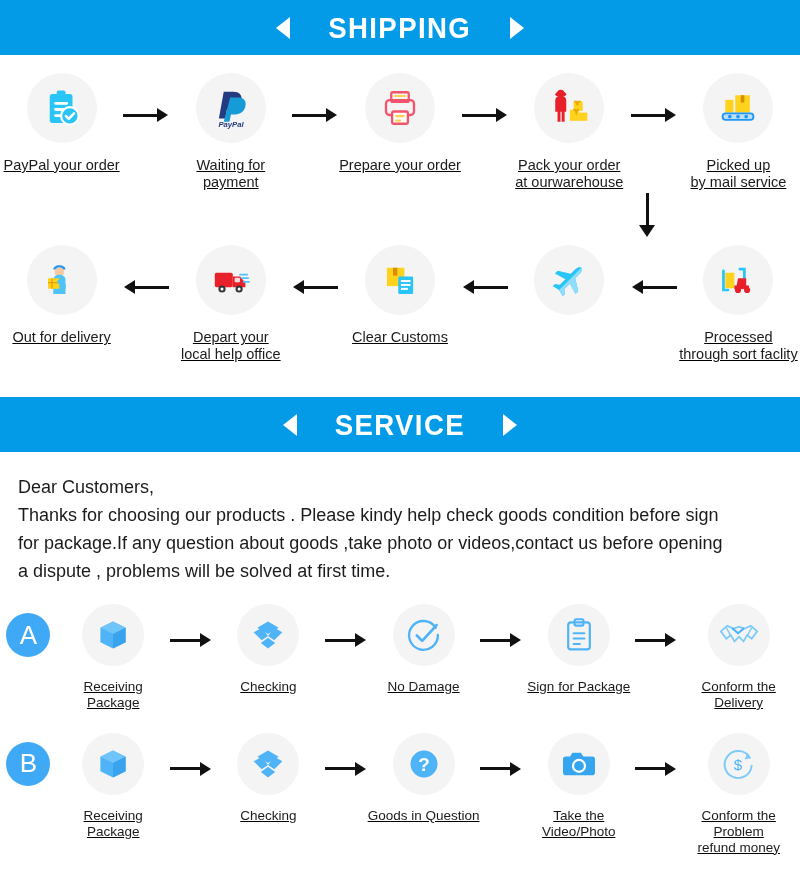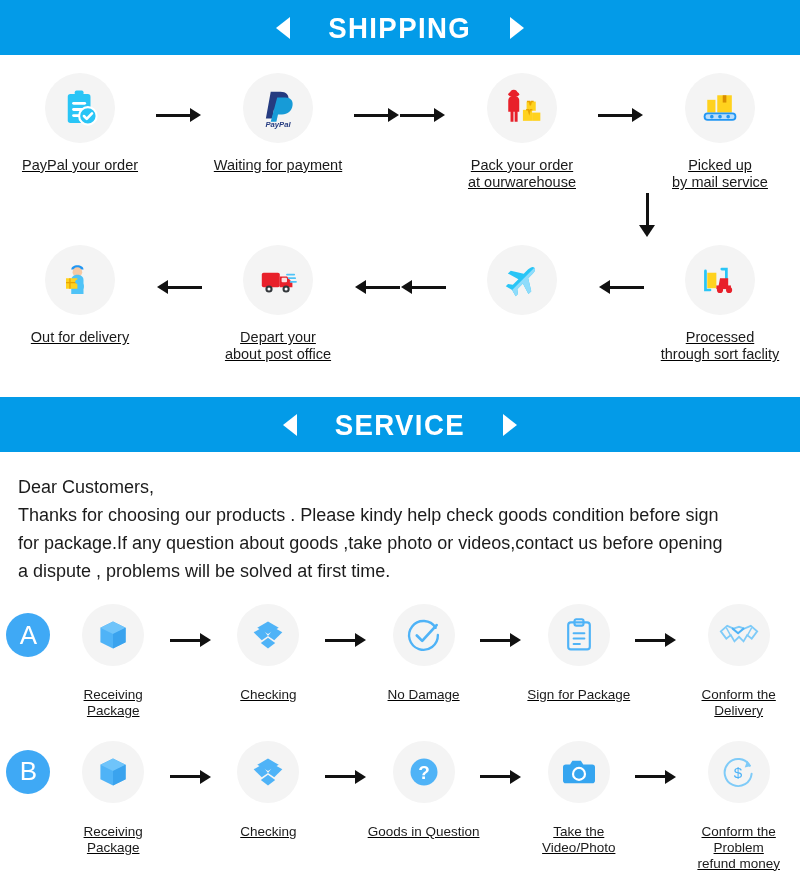--- a/index.html
+++ b/index.html
@@ -111,21 +111,21 @@
     flex: none;
   }
   .svc-note {
     padding: 22px 30px 0 18px;
     font-size: 18px;
     line-height: 1.55;
     color: #1b1b1b;
     white-space: pre-line;
   }
   .svc-row { gap: 0; margin-top: 10px; }
-  .svc-step { width: 120px; gap: 8px; }
+  .svc-step { width: 120px; }
   .svc-bubble { width: 62px; height: 62px; }
   .svc-label { font-size: 13.5px; margin-top: 13px; }
   .svc-arrow { width: 42px; margin-top: 29px; }
   .svc-arrow .shaft { width: 30px; }
   .letter-wrap { width: 60px; display: flex; justify-content: center; margin-top: 9px; }
   svg { display: block; }
 </style>
 </head>
 <body>
 
@@ -170,20 +170,33 @@
           </svg>
         </div>
         <div class="step-label ship-label">Waiting for payment</div>
       </div>
 
       <div class="arrow-h arrow-right ship-arrow">
         <span class="shaft"></span>
           <span class="head"></span>
       </div>
 
+      <div class="step ship-step">
+        <div class="bubble ship-bubble">
+          <svg width="42" height="42" viewBox="0 0 48 48">
+            <rect x="14" y="6" width="20" height="11" rx="2" fill="none" stroke="#F2556B" stroke-width="2.6"></rect>
+            <rect x="8" y="15" width="32" height="17" rx="4" fill="none" stroke="#F2556B" stroke-width="2.6"></rect>
+            <rect x="15" y="28" width="18" height="14" rx="2" fill="#fff" stroke="#F2556B" stroke-width="2.6"></rect>
+            <rect x="18.5" y="32" width="11" height="2.6" rx="1.3" fill="#FFD24D"></rect>
+            <rect x="18.5" y="37" width="7" height="2.6" rx="1.3" fill="#FFD24D"></rect>
+            <rect x="17" y="9" width="14" height="2.4" rx="1.2" fill="#FFD24D"></rect>
+          </svg>
+        </div>
+        <div class="step-label ship-label">Prepare your order</div>
+      </div>
 
       <div class="arrow-h arrow-right ship-arrow">
         <span class="shaft"></span>
           <span class="head"></span>
       </div>
 
       <div class="step ship-step">
         <div class="bubble ship-bubble">
           <svg width="44" height="44" viewBox="0 0 48 48">
             <ellipse cx="15" cy="9" rx="6" ry="3" fill="#E8202A"></ellipse>
@@ -262,28 +275,41 @@
             <path d="M26 16h8l6 7v5H26z" fill="#E8202A"></path>
             <rect x="28" y="17.5" width="6" height="5" rx="1" fill="#fff" opacity="0.85"></rect>
             <circle cx="14" cy="30" r="4" fill="#33373B"></circle>
             <circle cx="14" cy="30" r="1.7" fill="#fff"></circle>
             <circle cx="33" cy="30" r="4" fill="#33373B"></circle>
             <circle cx="33" cy="30" r="1.7" fill="#fff"></circle>
             <path d="M34 14h8M36 18h7M38 22h6" stroke="#4FC3F7" stroke-width="2" stroke-linecap="round"></path>
           </svg>
         </div>
         <div class="step-label ship-label">Depart your
-about post office</div>
+local help office</div>
       </div>
 
       <div class="arrow-h arrow-left ship-arrow">
         <span class="shaft"></span>
           <span class="head"></span>
       </div>
 
+      <div class="step ship-step">
+        <div class="bubble ship-bubble">
+          <svg width="42" height="42" viewBox="0 0 48 48">
+            <rect x="9" y="10" width="20" height="21" fill="#FFD21E"></rect>
+            <rect x="16" y="10" width="5" height="9" fill="#D98E00"></rect>
+            <rect x="22" y="20" width="17" height="20" rx="1.5" fill="#29C5F6"></rect>
+            <rect x="25" y="24" width="11" height="2.3" fill="#fff"></rect>
+            <rect x="25" y="28.5" width="11" height="2.3" fill="#fff"></rect>
+            <rect x="25" y="33" width="8" height="2.3" fill="#fff"></rect>
+          </svg>
+        </div>
+        <div class="step-label ship-label">Clear Customs</div>
+      </div>
 
       <div class="arrow-h arrow-left ship-arrow">
         <span class="shaft"></span>
           <span class="head"></span>
       </div>
 
       <div class="step ship-step">
         <div class="bubble ship-bubble">
           <svg width="42" height="42" viewBox="0 0 48 48">
             <g transform="rotate(45 24 24)">

